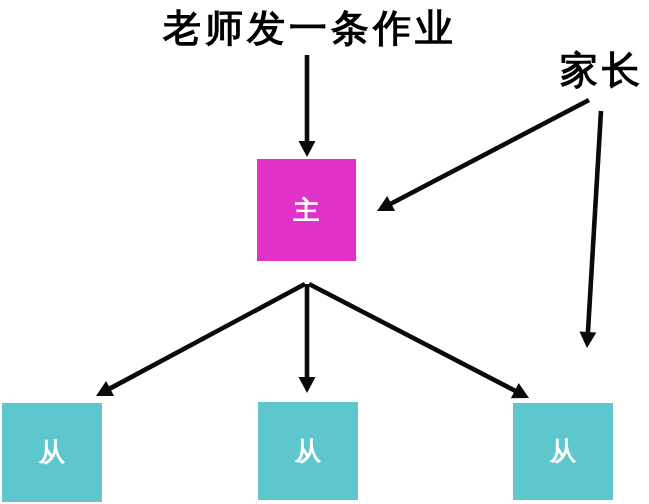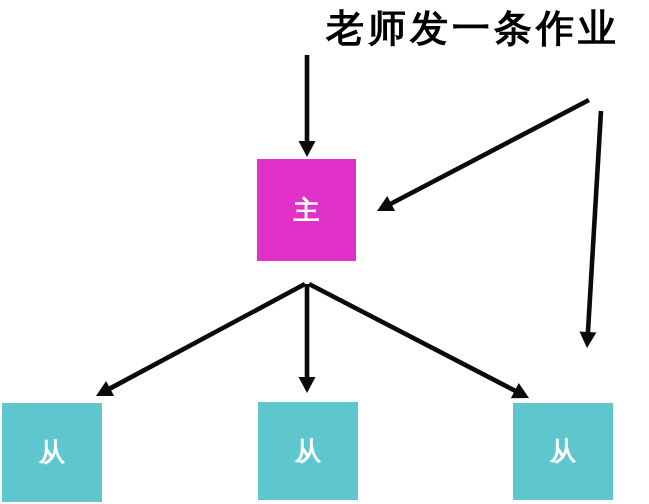--- a/index.html
+++ b/index.html
@@ -3,21 +3,21 @@
 <meta charset="utf-8">
 <style>
   html,body{margin:0;padding:0;background:#fff;}
   .canvas{
     position:relative;width:649px;height:504px;overflow:hidden;
     background:var(--background,#ffffff);
     font-family:"Liberation Sans","DejaVu Sans",sans-serif;
   }
   .arrow-layer{position:absolute;left:0;top:0;width:649px;height:504px;}
   .diagram-title{
-    position:absolute;left:0;top:6px;width:620px;text-align:right;
+    position:absolute;left:0;top:6px;width:620px;text-align:center;
     font-size:38px;font-weight:bold;letter-spacing:4px;line-height:1.2;
     color:var(--label_text,#000);white-space:nowrap;
   }
   .parent-label{
     position:absolute;left:560px;top:50px;
     font-size:38px;font-weight:bold;letter-spacing:4px;line-height:1.1;
     color:var(--label_text,#000);white-space:nowrap;
   }
   .node{
     position:absolute;display:flex;align-items:center;justify-content:center;
@@ -56,20 +56,21 @@
         <polygon points="307,393 298.5,377 315.5,377" fill="#0a0a0a"></polygon>
       </g>
       <g>
         <line x1="309" y1="284" x2="516.5697266895319" y2="391.5588583754847" stroke="#0a0a0a" stroke-width="4.6"></line>
         <polygon points="529,398 510.883280230295,398.18564693905245 518.704666488635,383.091743633484" fill="#0a0a0a"></polygon>
       </g>
     </svg>
 
   <div class="diagram-title">老师发一条作业</div>
 
+  <div class="parent-label">家长</div>
 
   <div class="node master">
     <span>主</span>
   </div>
 
   <div class="node slave slave-1">
     <span>从</span>
   </div>
 
   <div class="node slave slave-2">

